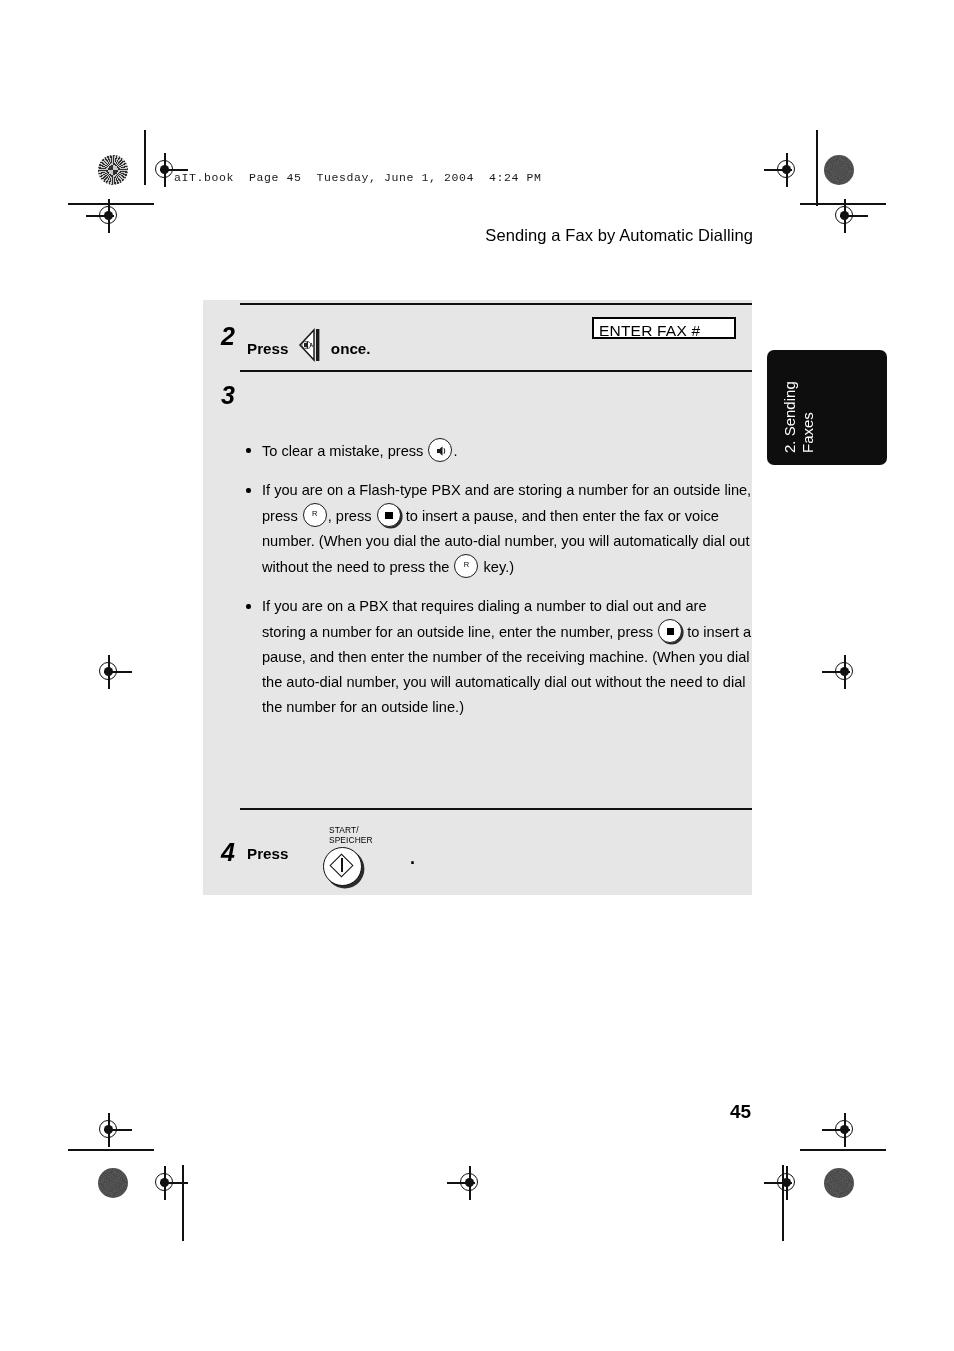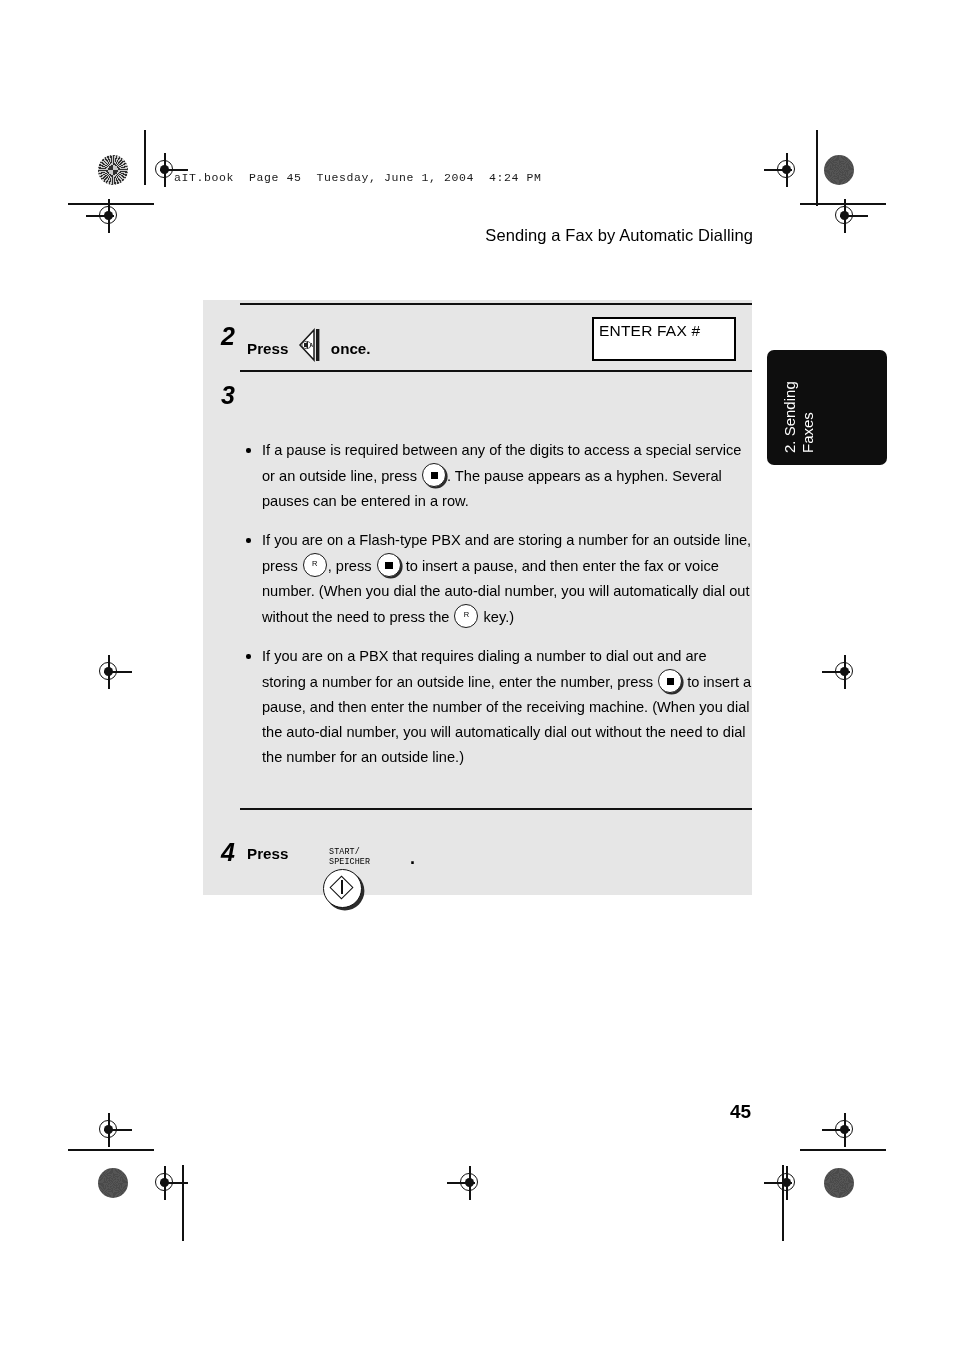--- a/index.html
+++ b/index.html
@@ -162,21 +162,21 @@
     font-size: 15.2px;
     line-height: 22px;
   }
 
   
   .lcd {
     position: absolute;
     left: 389px;
     top: 17px;
     width: 144px;
-    height: 44px;
+    height: 22px;
     border: 2.2px solid #000;
     background: #ffffff;
     box-sizing: border-box;
   }
   .lcd span {
     position: absolute;
     left: 5px;
     top: 3px;
     font-size: 15.5px;
     letter-spacing: 0.2px;
@@ -249,24 +249,23 @@
     width: 26px;
     height: 36px;
     position: relative;
     margin: 0 4px;
   }
 
   
   .start-key-wrap {
     position: absolute;
     left: 106px;
-    top: 548px;
+    top: 526px;
     width: 86px;
     height: 64px;
-    font-family: Liberation Mono, monospace;
   }
   .start-label {
     position: absolute;
     left: 20px;
     top: 0px;
     font-size: 8.4px;
     line-height: 9.5px;
     font-weight: normal;
     letter-spacing: 0.1px;
     white-space: pre-line;
@@ -433,25 +432,28 @@
   </div>
 
   <div class="lcd">
     <span>ENTER FAX #</span>
   </div>
 
   <div class="step-num" style="left:18px; top:83px;">3</div>
 
   <div class="bullets">
 
-
     <div class="bullet">
       <span class="dotmark"></span>
-      <span>If a pause is required between any of the digits to access a special service or an outside line, press </span><span class="key shadow"><span class="pause-glyph"></span></span><span>. The pause appears as a hyphen. Several pauses can be entered in a row.</span>
+      <span>To clear a mistake, press </span><span class="key"><svg width="16" height="16" viewBox="0 0 16 16">
+            <path d="M4 6 L6.5 6 L9.5 3.2 L9.5 12.8 L6.5 10 L4 10 Z" fill="#1a1a1a"></path>
+            <path d="M11 5.2 Q12.6 8 11 10.8" fill="none" stroke="#1a1a1a" stroke-width="1"></path>
+          </svg></span><span>.</span>
     </div>
+
 
     <div class="bullet">
       <span class="dotmark"></span>
       <span>If you are on a Flash-type PBX and are storing a number for an outside line, press </span><span class="key"><span class="r-glyph">R</span></span><span>, press </span><span class="key shadow"><span class="pause-glyph"></span></span><span> to insert a pause, and then enter the fax or voice number. (When you dial the auto-dial number, you will automatically dial out without the need to press the </span><span class="key"><span class="r-glyph">R</span></span><span> key.)</span>
     </div>
 
     <div class="bullet">
       <span class="dotmark"></span>
       <span>If you are on a PBX that requires dialing a number to dial out and are storing a number for an outside line, enter the number, press </span><span class="key shadow"><span class="pause-glyph"></span></span><span> to insert a pause, and then enter the number of the receiving machine. (When you dial the auto-dial number, you will automatically dial out without the need to dial the number for an outside line.)</span>
     </div>

